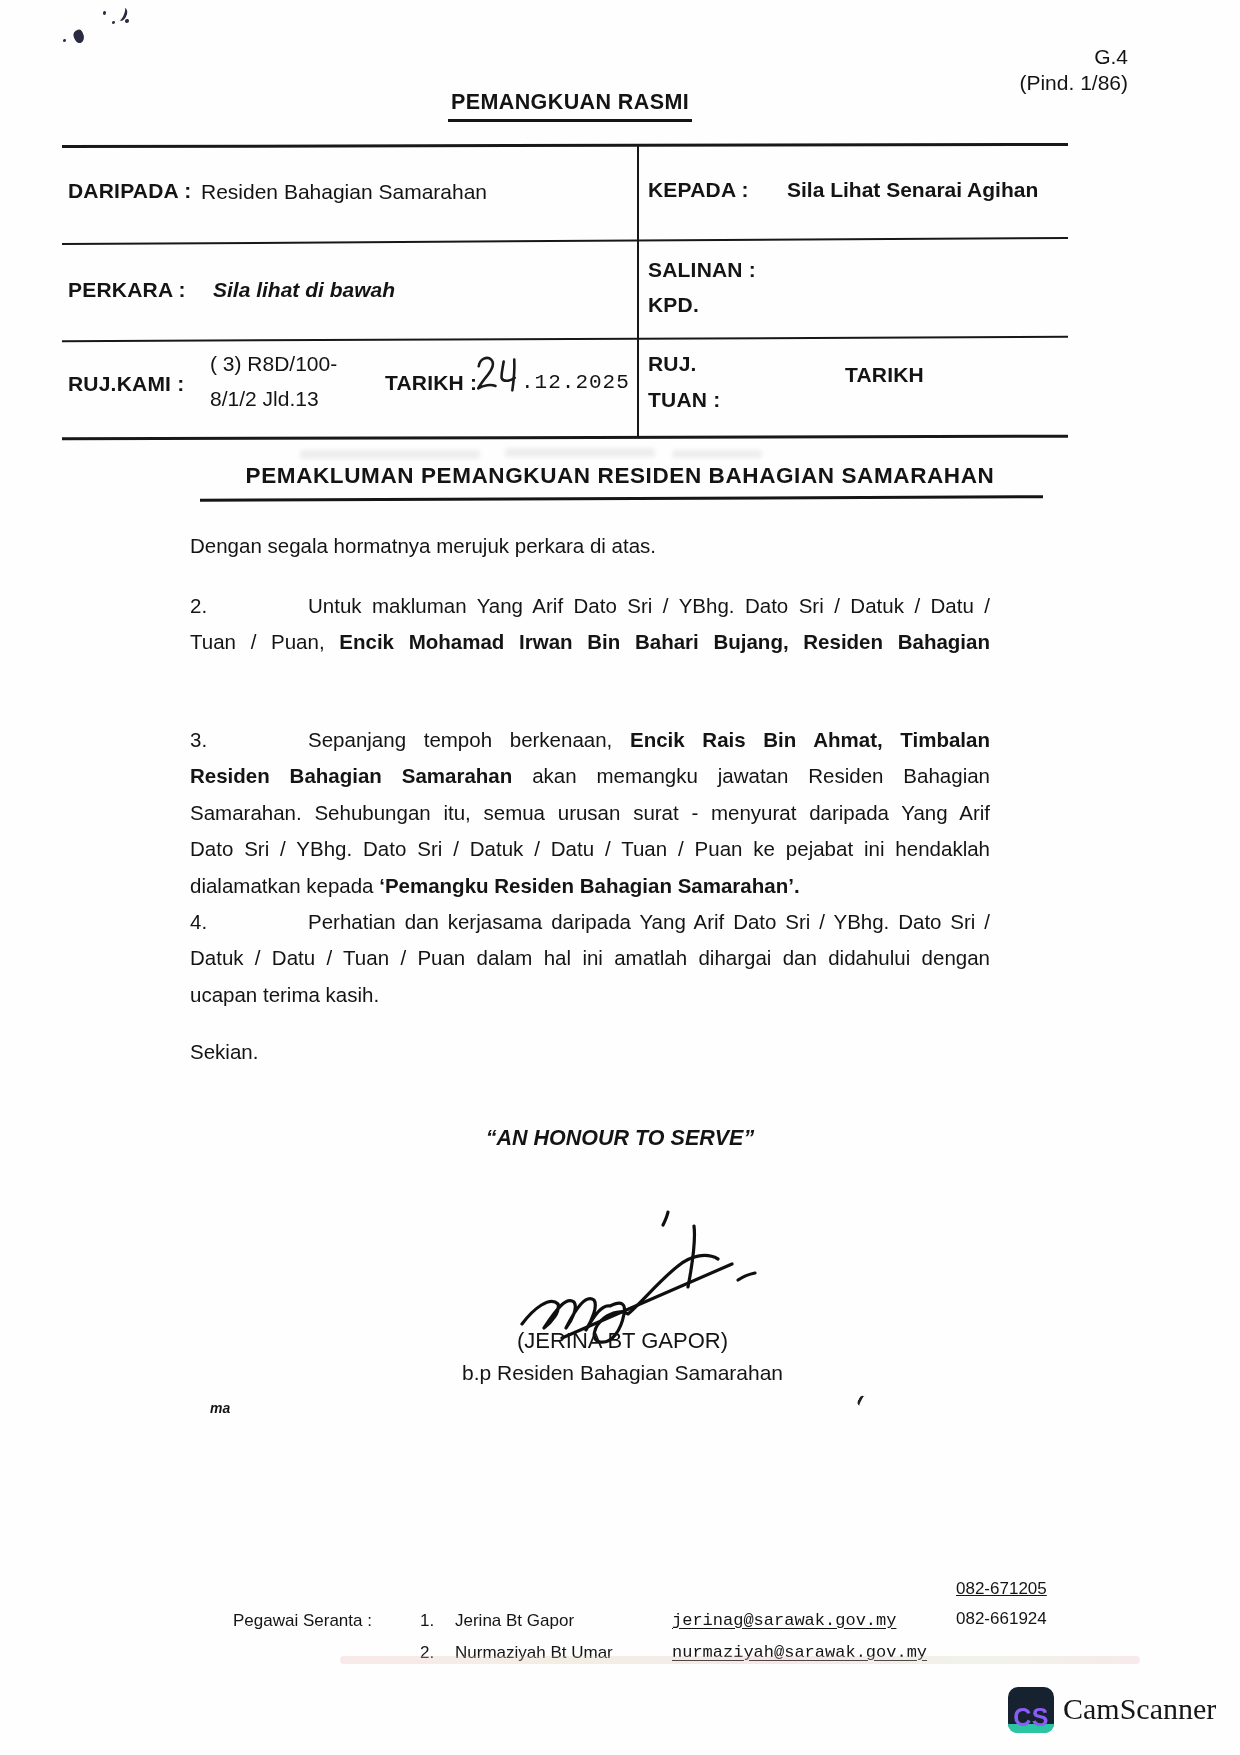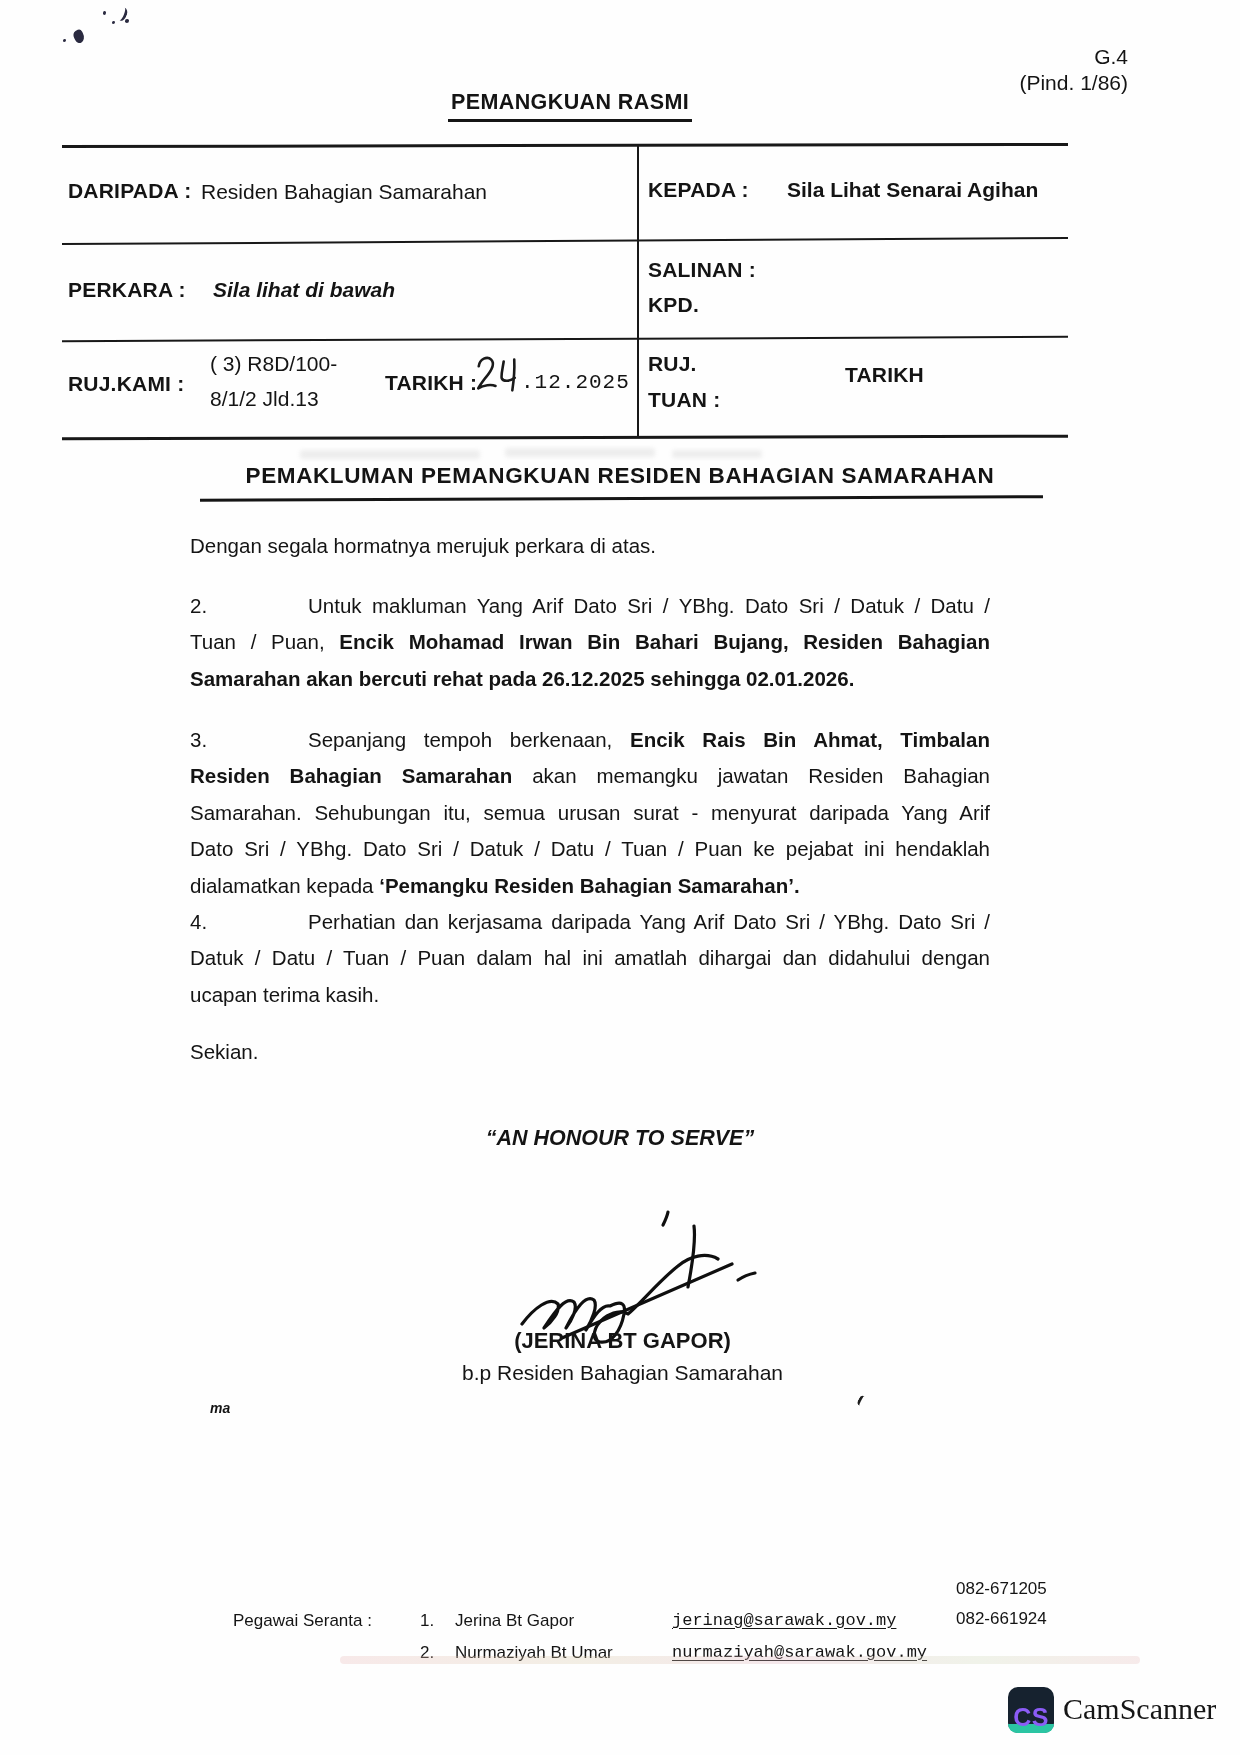--- a/index.html
+++ b/index.html
@@ -25,21 +25,21 @@
   
   .para{left:190px;width:800px;font-size:20.5px;line-height:36.4px;}
   .jline{text-align:justify;text-align-last:justify;}
   .jline.last{text-align-last:left;}
   .pnum{display:inline-block;width:118px;}
   #intro,#closing{font-size:20.5px;}
   
   #motto{left:220px;top:1122px;width:800px;text-align:center;font-size:21.5px;font-weight:bold;line-height:33px;}
   
   #signatory{left:420px;top:1328px;width:405px;text-align:center;}
-  #signatory .name{font-weight:bold;font-size:22px;}
+  #signatory .name{font-weight:normal;font-size:22px;}
   #signatory .behalf{font-size:21px;margin-top:7px;}
   #typist{left:210px;top:1400px;font-size:14px;font-style:italic;font-weight:bold;}
   
   .foot{font-size:17px;}
   .email{text-decoration:underline;text-underline-offset:3px;font-family:Liberation Mono, monospace;}
   
   #cs-icon{left:1008px;top:1687px;width:46px;height:46px;border-radius:10px;}
   #cs-icon .sq{position:absolute;inset:0;border-radius:10px;}
   #cs-icon .cs-txt{position:absolute;left:0;right:0;top:16px;text-align:center;color:#8b5cf6;font-weight:bold;font-size:25px;letter-spacing:.5px;}
   #cs-icon .bar{position:absolute;left:0;right:0;bottom:0;height:9px;border-radius:0 0 10px 10px;}
@@ -110,21 +110,20 @@
   <div class="abs ghost" style="left:505px;top:448px;width:150px;height:9px;"></div>
   <div class="abs ghost" style="left:672px;top:450px;width:90px;height:8px;"></div>
 
   <div class="abs" id="subject">PEMAKLUMAN PEMANGKUAN RESIDEN BAHAGIAN SAMARAHAN</div>
   <div class="abs" id="subject-underline"></div>
 
   <div class="abs para" id="intro" style="top:528px;">Dengan segala hormatnya merujuk perkara di atas.</div>
   <div class="abs para" style="top:588px;">
       <div class="jline"><span class="pnum">2.</span><span>Untuk makluman Yang Arif Dato Sri / YBhg. Dato Sri / Datuk / Datu /</span></div>
       <div class="jline"><span>Tuan / Puan, </span><span class="b">Encik Mohamad Irwan Bin Bahari Bujang, Residen Bahagian</span></div>
-      <div class="jline last"><span class="b">Samarahan akan bercuti rehat pada 26.12.2025 sehingga 02.01.2026.</span></div>
     </div>
   <div class="abs para" style="top:722px;">
       <div class="jline"><span class="pnum">3.</span><span>Sepanjang tempoh berkenaan, </span><span class="b">Encik Rais Bin Ahmat, Timbalan</span></div>
       <div class="jline"><span class="b">Residen Bahagian Samarahan </span><span>akan memangku jawatan Residen Bahagian</span></div>
       <div class="jline"><span>Samarahan. Sehubungan itu, semua urusan surat - menyurat daripada Yang Arif</span></div>
       <div class="jline"><span>Dato Sri / YBhg. Dato Sri / Datuk / Datu / Tuan / Puan ke pejabat ini hendaklah</span></div>
       <div class="jline last"><span>dialamatkan kepada </span><span class="b">‘Pemangku Residen Bahagian Samarahan’.</span></div>
     </div>
   <div class="abs para" style="top:904px;">
       <div class="jline"><span class="pnum">4.</span><span>Perhatian dan kerjasama daripada Yang Arif Dato Sri / YBhg. Dato Sri /</span></div>
@@ -160,21 +159,21 @@
     <div class="abs foot" style="left:233px;top:1611px;">Pegawai Seranta :</div>
 
     <div class="abs foot" style="left:420px;top:1611px;">1.</div>
     <div class="abs foot" style="left:455px;top:1611px;">Jerina Bt Gapor</div>
     <div class="abs foot email" style="left:672px;top:1611px;">jerinag@sarawak.gov.my</div>
     <div class="abs foot" style="left:956px;top:1609px;">082-661924</div>
 
     <div class="abs foot" style="left:420px;top:1643px;">2.</div>
     <div class="abs foot" style="left:455px;top:1643px;">Nurmaziyah Bt Umar</div>
     <div class="abs foot email" style="left:672px;top:1643px;">nurmaziyah@sarawak.gov.my</div>
-    <div class="abs foot" style="left:956px;top:1579px;">082-671205</div>
+    <div class="abs foot" style="left:956px;top:1579px;text-decoration:underline;">082-671205</div>
   </div>
 
   <div class="abs" id="smear"></div>
 
   <div>
     <div class="abs" id="cs-icon">
       <div class="sq" style="background: rgb(22, 34, 47);"></div>
       <div class="bar" style="background: rgb(43, 197, 163);"></div>
       <div class="cs-txt">CS</div>
     </div>

